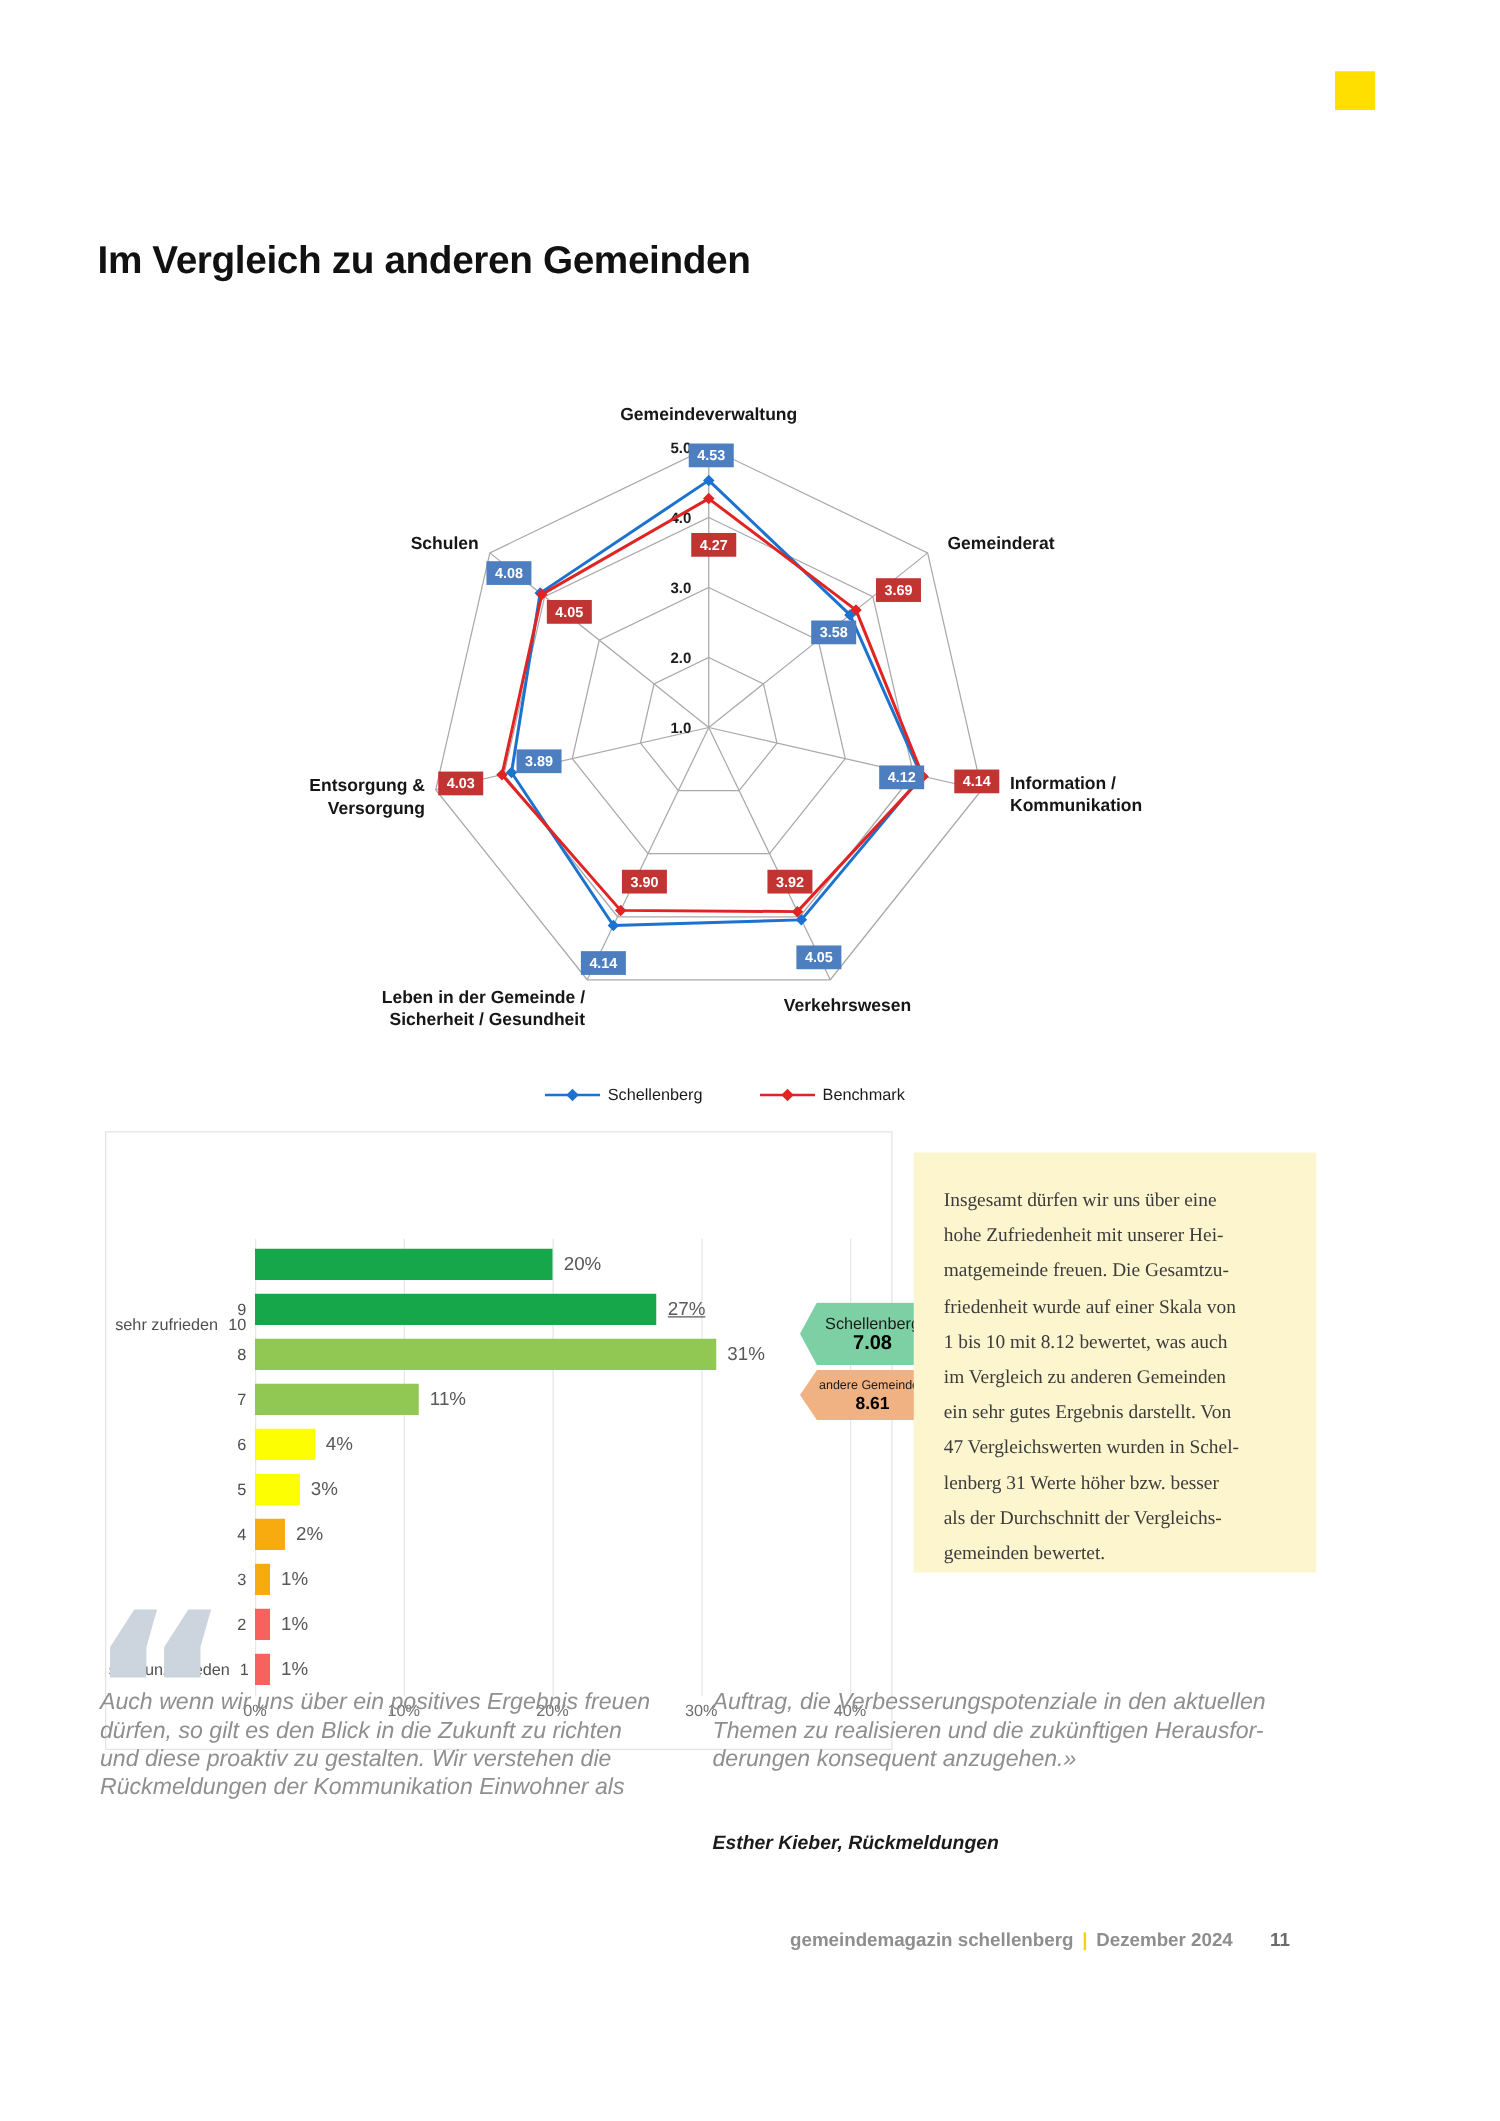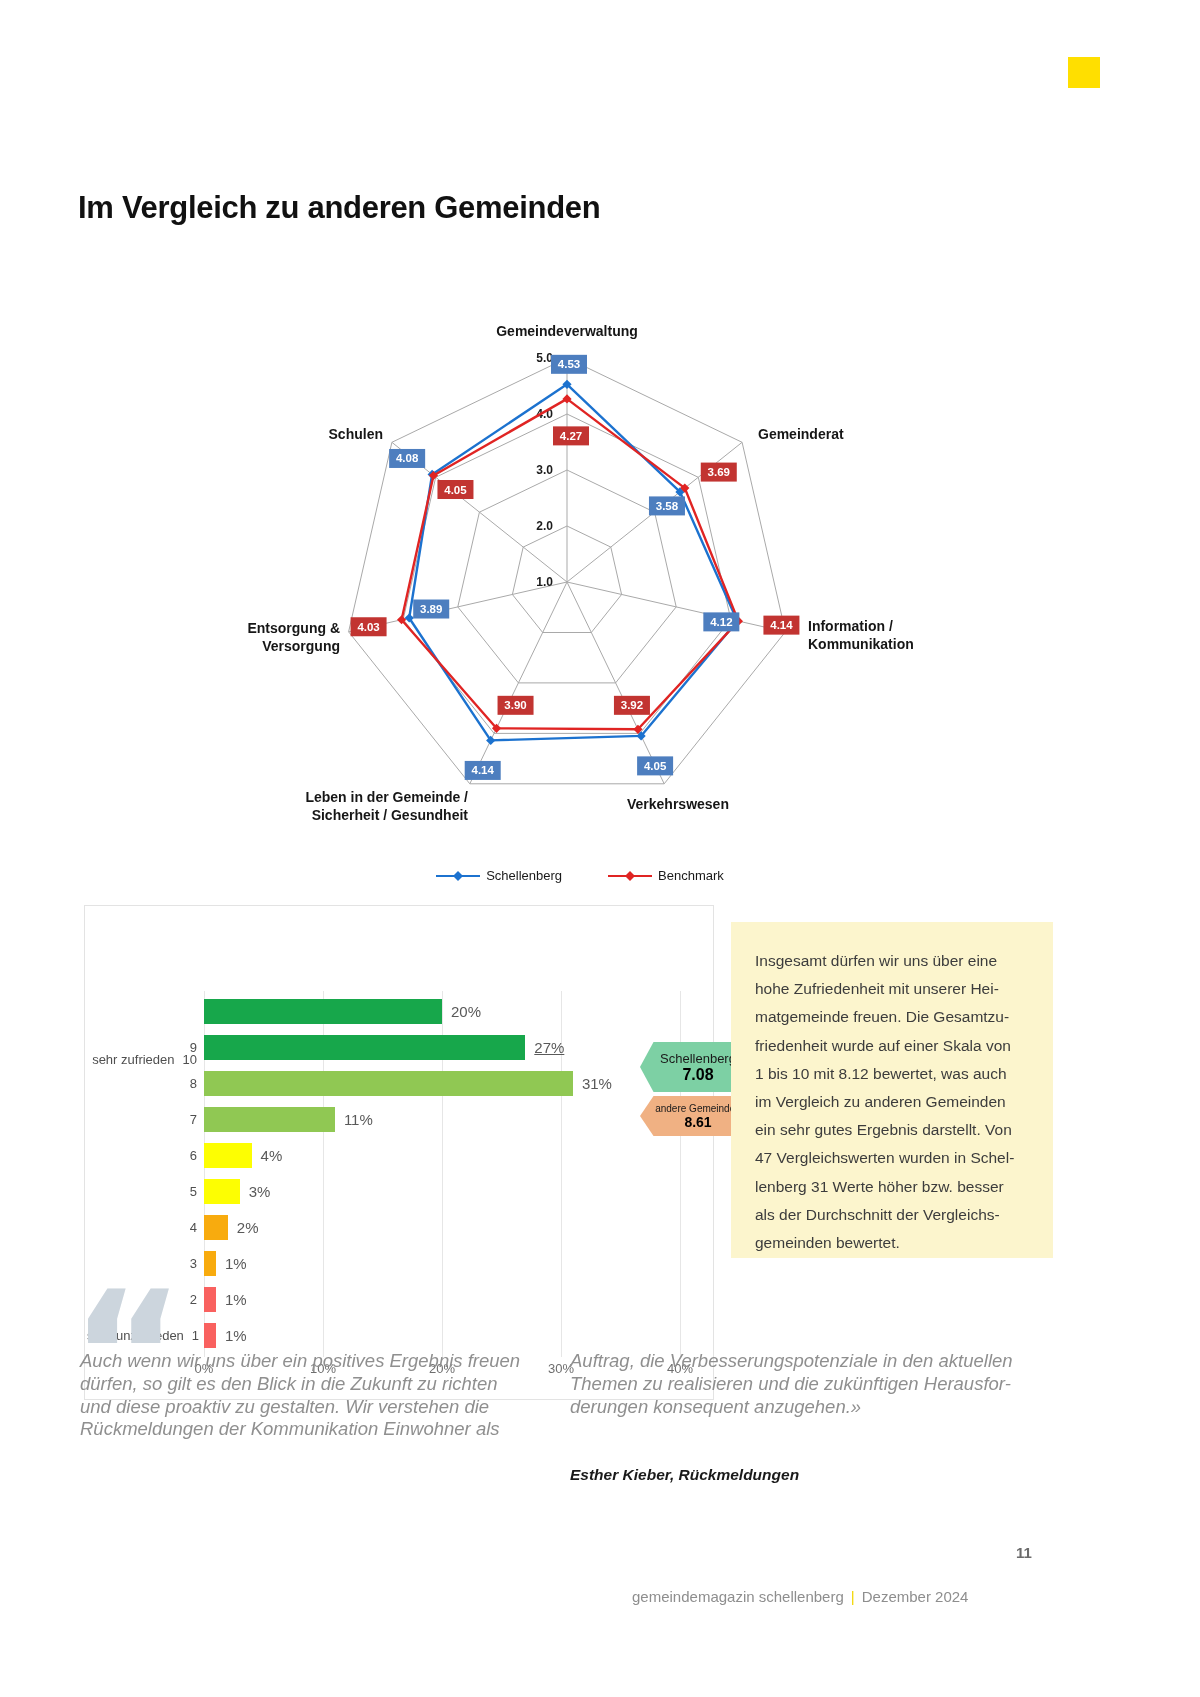--- a/index.html
+++ b/index.html
@@ -69,21 +69,21 @@
     font-size:18.5px;line-height:22.8px;font-style:italic;color:#8f8f8f;
     white-space:pre-line;z-index:1;
   }
   #quote-left{left:80px;top:1350px;width:475px;}
   #quote-right{left:570px;top:1350px;width:480px;}
   #quote-attribution{
     left:570px;top:1466px;font-size:15.5px;font-weight:bold;font-style:italic;color:#1a1a1a;
   }
 
   
-  #footer{left:632px;top:1588px;display:flex;gap:7px;font-size:15px;color:#8e8e8e;font-weight:normal;justify-content:space-between;}
+  #footer{left:632px;top:1544px;display:flex;gap:7px;font-size:15px;color:#8e8e8e;font-weight:bold;justify-content:space-between;}
   #footer .sep{color:#f2d600;}
   #page-number{left:1016px;top:1544px;font-size:15px;font-weight:bold;color:#6b6b6b;}
 </style>
 </head>
 <body>
 
 <div class="abs" id="brand-square" style="background: rgb(255, 223, 0);"></div>
 
 <div class="abs" id="page-title">Im Vergleich zu anderen Gemeinden</div>
 
@@ -218,21 +218,21 @@
 
 <div class="abs callout" id="callout-schellenberg" style="background: rgb(125, 208, 164);">
   <span class="c-label">Schellenberg</span>
   <span class="c-value">7.08</span>
 </div>
 <div class="abs callout" id="callout-andere" style="background: rgb(240, 177, 131);">
   <span class="c-label">andere Gemeinden</span>
   <span class="c-value">8.61</span>
 </div>
 
-<div class="abs" id="infobox" style="background: rgb(252, 245, 205);">Insgesamt dürfen wir uns über eine
+<div class="abs" id="infobox" style="background: rgb(252, 245, 205); font-family: Liberation Serif, serif;">Insgesamt dürfen wir uns über eine
 hohe Zufriedenheit mit unserer Hei-
 matgemeinde freuen. Die Gesamtzu-
 friedenheit wurde auf einer Skala von
 1 bis 10 mit 8.12 bewertet, was auch
 im Vergleich zu anderen Gemeinden
 ein sehr gutes Ergebnis darstellt. Von
 47 Vergleichswerten wurden in Schel-
 lenberg 31 Werte höher bzw. besser
 als der Durchschnitt der Vergleichs-
 gemeinden bewertet.</div>

